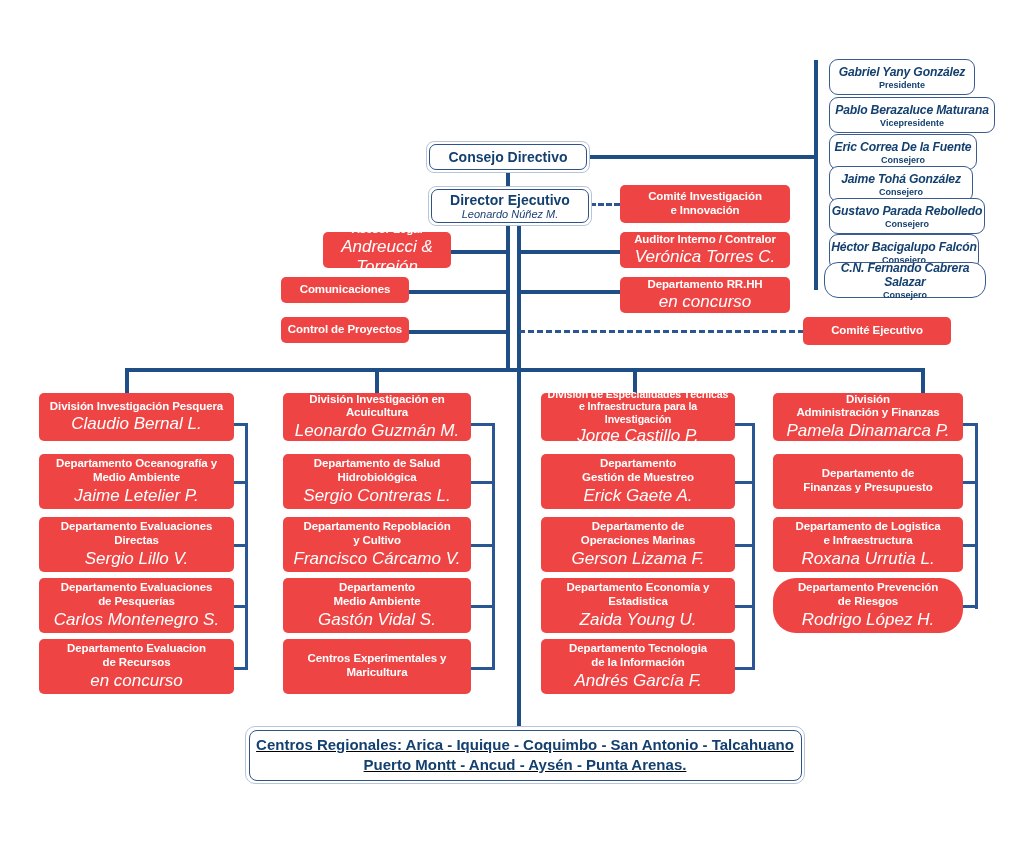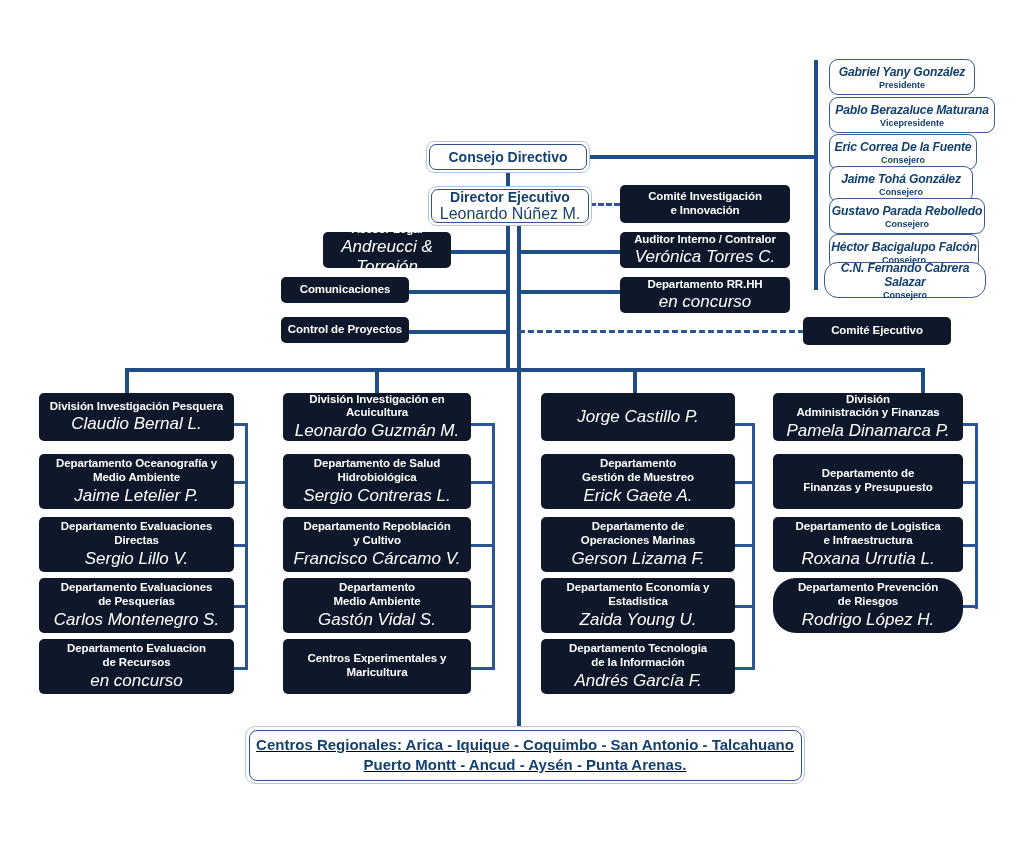--- a/index.html
+++ b/index.html
@@ -28,21 +28,21 @@
   .dashed-h {
     position: absolute;
     height: 0;
     border-top: 3px dashed #2a5694;
   }
 
   
   .bx {
     position: absolute;
     box-sizing: border-box;
-    background: #0f172a;
+    background: #ef4444;
     border-radius: 5px;
     color: #ffffff;
     display: flex;
     flex-direction: column;
     align-items: center;
     justify-content: center;
     text-align: center;
     line-height: 1.18;
     padding: 12px 6px;
     z-index: 5;
@@ -90,21 +90,22 @@
     flex-direction: column;
     align-items: center;
     justify-content: center;
   }
   .wbx .t {
     font-weight: bold;
     font-size: 14px;
     color: #14406f;
   }
   .wbx .n {
-    font-size: 16px;
+    font-style: italic;
+    font-size: 11px;
     color: #1b3f73;
     margin-top: 0px;
   }
 
   
   .council {
     position: absolute;
     box-sizing: border-box;
     background: #ffffff;
     border: 1.3px solid #3a5c92;
@@ -321,20 +322,22 @@
     <div class="n"></div>
   </div>
   <div class="line line-thin-v" style="left:492px; top:423px; height:247px;"></div>
   <div class="line line-thin-h" style="left:471px; top:423px; width:24px;"></div>
   <div class="line line-thin-h" style="left:471px; top:481px; width:24px;"></div>
   <div class="line line-thin-h" style="left:471px; top:544px; width:24px;"></div>
   <div class="line line-thin-h" style="left:471px; top:605px; width:24px;"></div>
   <div class="line line-thin-h" style="left:471px; top:667px; width:24px;"></div>
 
   <div class="bx" style="left:541px; top:393px; width:194px; height:48px;">
+    <div class="t" style="white-space:pre-line; font-size:10.6px;">División de Especialidades Técnicas
+e Infraestructura para la Investigación</div>
     <div class="n">Jorge Castillo P.</div>
   </div>
   <div class="bx" style="left:541px; top:454px; width:194px; height:55px;">
     <div class="t" style="white-space:pre-line;">Departamento
 Gestión de Muestreo</div>
     <div class="n">Erick Gaete A.</div>
   </div>
   <div class="bx" style="left:541px; top:517px; width:194px; height:55px;">
     <div class="t" style="white-space:pre-line;">Departamento de
 Operaciones Marinas</div>

